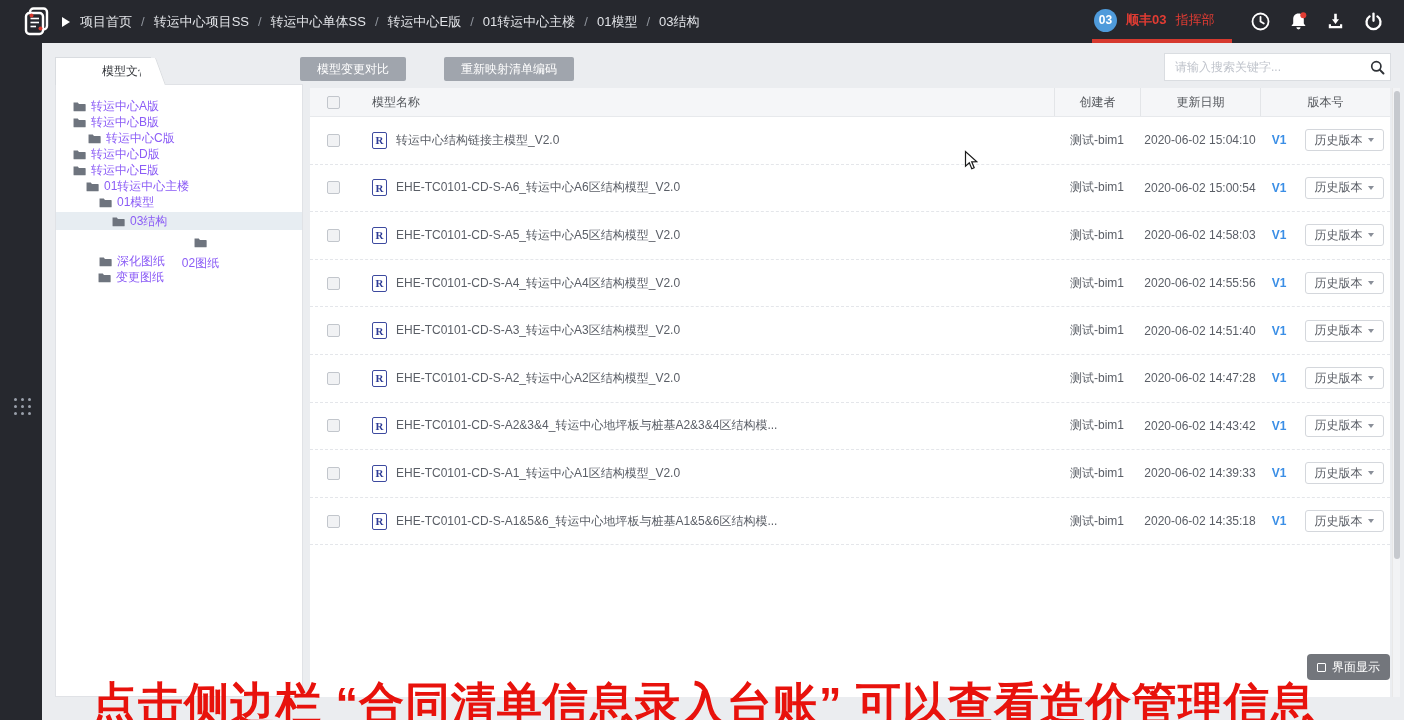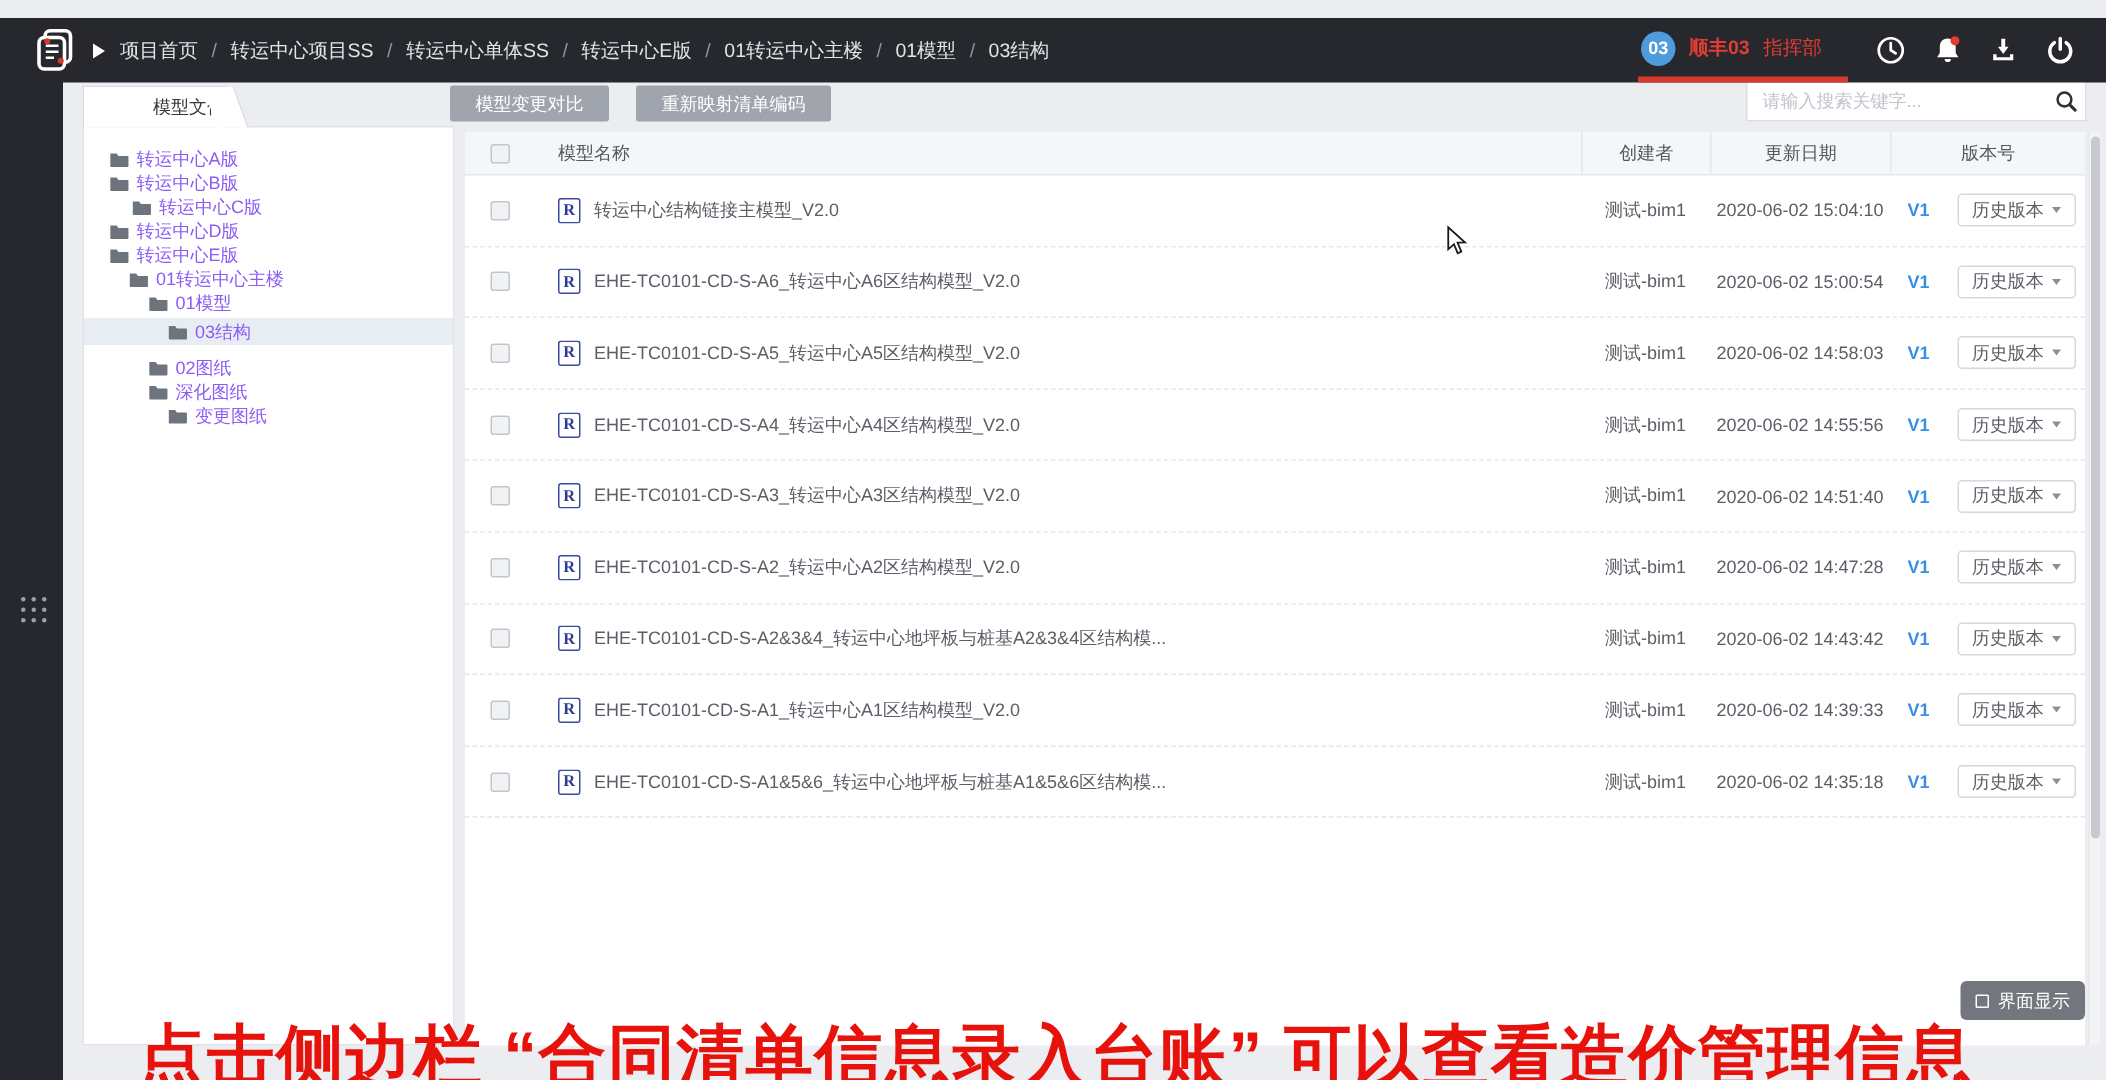--- a/index.html
+++ b/index.html
@@ -4,21 +4,21 @@
 <style>
   * { box-sizing: border-box; margin: 0; padding: 0; }
   html, body { width: 1404px; height: 720px; }
   body {
     position: relative; overflow: hidden;
     background: #ebedf0;
     font-family: "Liberation Sans", "DejaVu Sans", sans-serif;
   }
 
   
-  .topbar { position: absolute; left: 0; top: 12px; width: 1404px; height: 43px; background: #26282e; z-index: 10; }
+  .topbar { position: absolute; left: 0; top: 0; width: 1404px; height: 43px; background: #26282e; z-index: 10; }
   .logo { position: absolute; left: 22px; top: 6px; width: 31px; height: 31px; cursor: pointer; }
   .breadcrumb { position: absolute; left: 62px; top: 0; height: 43px; display: flex; align-items: center; }
   .crumb-caret { width: 0; height: 0; border-left: 8px solid #fff; border-top: 5px solid transparent; border-bottom: 5px solid transparent; margin-right: 10px; }
   .crumb-items { display: flex; align-items: center; gap: 9px; font-size: 13px; color: #e2e4e8; }
   .crumb-item { cursor: pointer; white-space: nowrap; }
   .crumb-sep { color: #8f949c; }
   .user-area { position: absolute; left: 1094px; top: 0; height: 40px; display: flex; align-items: center; gap: 9px; cursor: pointer; }
   .badge-circle { width: 23px; height: 23px; border-radius: 50%; background: #4f9bdb; color: #fff; font-size: 12px; font-weight: bold; display: flex; align-items: center; justify-content: center; }
   .company { color: #e23c33; font-size: 13px; font-weight: bold; }
   .department { color: #e23c33; font-size: 13px; }
@@ -35,21 +35,21 @@
   .sidebar-tab { position: absolute; left: 55px; top: 57px; width: 96px; height: 28px; background: #fff; border: 1px solid #d9dce0; border-bottom: none; z-index: 3; font-size: 12px; color: #34373c; display: flex; align-items: center; justify-content: flex-end; cursor: pointer; padding-left: 11px; }
   .sidebar-tab::after { content: ""; position: absolute; right: -11px; top: 0; width: 20px; height: 27px; background: #fff; border-right: 1px solid #d9dce0; transform: skewX(20deg); }
   .sidebar-body { position: absolute; left: 55px; top: 84px; width: 248px; height: 613px; background: #fff; border: 1px solid #e0e2e6; z-index: 2; padding-top: 13px; overflow: hidden; }
   .tree-item { height: 16px; display: flex; align-items: center; gap: 5px; font-size: 12px; color: #8b5cf6; cursor: pointer; white-space: nowrap; }
   .tree-item .folder-icon { flex: 0 0 13px; height: 11px; display: inline-flex; }
   .tree-item.selected { background: #e7edf2; height: 18px; margin: 2px 0 7px; }
 
   
   .btn-gray { position: absolute; top: 57px; height: 24px; background: #a0a5ad; color: #fff; font-size: 12px; border: none; border-radius: 2px; padding: 0 17px; cursor: pointer; font-family: inherit; }
   .btn-compare { left: 300px; }
-  .btn-remap { left: 424px; }
+  .btn-remap { left: 444px; }
   .search-box { position: absolute; left: 1148px; top: 53px; width: 218px; height: 28px; background: #fff; border: 1px solid #dadde1; margin-left: 16px; }
   .search-box input { width: 100%; height: 100%; border: none; outline: none; padding: 0 10px; font-size: 12px; color: #333; font-family: inherit; background: transparent; }
   .search-box input::placeholder { color: #c0c4cc; }
   .search-btn { position: absolute; left: 1365px; top: 53px; width: 26px; height: 28px; background: #fff; border: 1px solid #dadde1; border-left: none; cursor: pointer; display: flex; align-items: center; justify-content: center; }
 
   
   .main-panel { position: absolute; left: 310px; top: 88px; width: 1080px; height: 609px; background: #fff; z-index: 1; }
   .thead { height: 29px; background: #f5f6f8; border-bottom: 1px solid #e7e9ec; display: flex; align-items: stretch; font-size: 12px; color: #54575c; }
   .thead > div { display: flex; align-items: center; }
   .col-cb { width: 46px; padding-left: 17px; display: flex; align-items: center; }
@@ -243,39 +243,39 @@
 
   <div class="tree-item selected" style="padding-left: 56px;">
     <span class="folder-icon">
       <svg viewBox="0 0 14 12" width="13" height="11">
             <path d="M0.5 1.5 h4.6 l1.3 1.7 h6.6 a0.7 0.7 0 0 1 0.7 0.7 v6.6 a0.7 0.7 0 0 1 -0.7 0.7 H1.2 a0.7 0.7 0 0 1 -0.7 -0.7 z" fill="#6e747e"></path>
           </svg>
     </span>
     <span class="tree-label">03结构</span>
   </div>
 
+  <div class="tree-item" style="padding-left: 43px; flex-direction: column;">
+    <span class="folder-icon">
+      <svg viewBox="0 0 14 12" width="13" height="11">
+            <path d="M0.5 1.5 h4.6 l1.3 1.7 h6.6 a0.7 0.7 0 0 1 0.7 0.7 v6.6 a0.7 0.7 0 0 1 -0.7 0.7 H1.2 a0.7 0.7 0 0 1 -0.7 -0.7 z" fill="#6e747e"></path>
+          </svg>
+    </span>
+    <span class="tree-label">02图纸</span>
+  </div>
+
   <div class="tree-item" style="padding-left: 43px;">
     <span class="folder-icon">
       <svg viewBox="0 0 14 12" width="13" height="11">
             <path d="M0.5 1.5 h4.6 l1.3 1.7 h6.6 a0.7 0.7 0 0 1 0.7 0.7 v6.6 a0.7 0.7 0 0 1 -0.7 0.7 H1.2 a0.7 0.7 0 0 1 -0.7 -0.7 z" fill="#6e747e"></path>
           </svg>
     </span>
-    <span class="tree-label">02图纸</span>
-  </div>
-
-  <div class="tree-item" style="padding-left: 43px;">
-    <span class="folder-icon">
-      <svg viewBox="0 0 14 12" width="13" height="11">
-            <path d="M0.5 1.5 h4.6 l1.3 1.7 h6.6 a0.7 0.7 0 0 1 0.7 0.7 v6.6 a0.7 0.7 0 0 1 -0.7 0.7 H1.2 a0.7 0.7 0 0 1 -0.7 -0.7 z" fill="#6e747e"></path>
-          </svg>
-    </span>
     <span class="tree-label">深化图纸</span>
   </div>
 
-  <div class="tree-item" style="padding-left: 56px;">
+  <div class="tree-item" style="padding-left: 42px;">
     <span class="folder-icon">
       <svg viewBox="0 0 14 12" width="13" height="11">
             <path d="M0.5 1.5 h4.6 l1.3 1.7 h6.6 a0.7 0.7 0 0 1 0.7 0.7 v6.6 a0.7 0.7 0 0 1 -0.7 0.7 H1.2 a0.7 0.7 0 0 1 -0.7 -0.7 z" fill="#6e747e"></path>
           </svg>
     </span>
     <span class="tree-label">变更图纸</span>
   </div>
 </div>
 </div>
 

